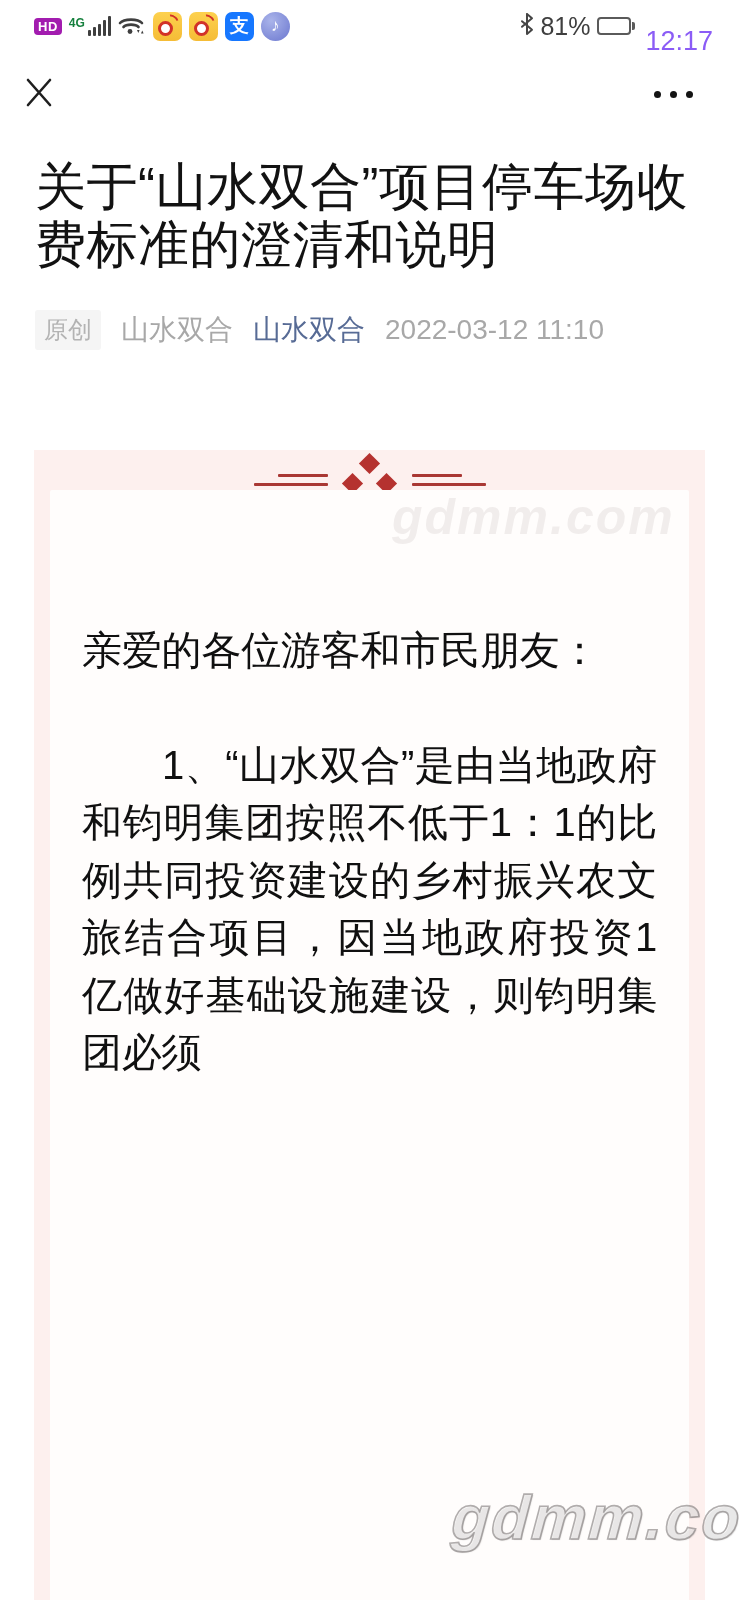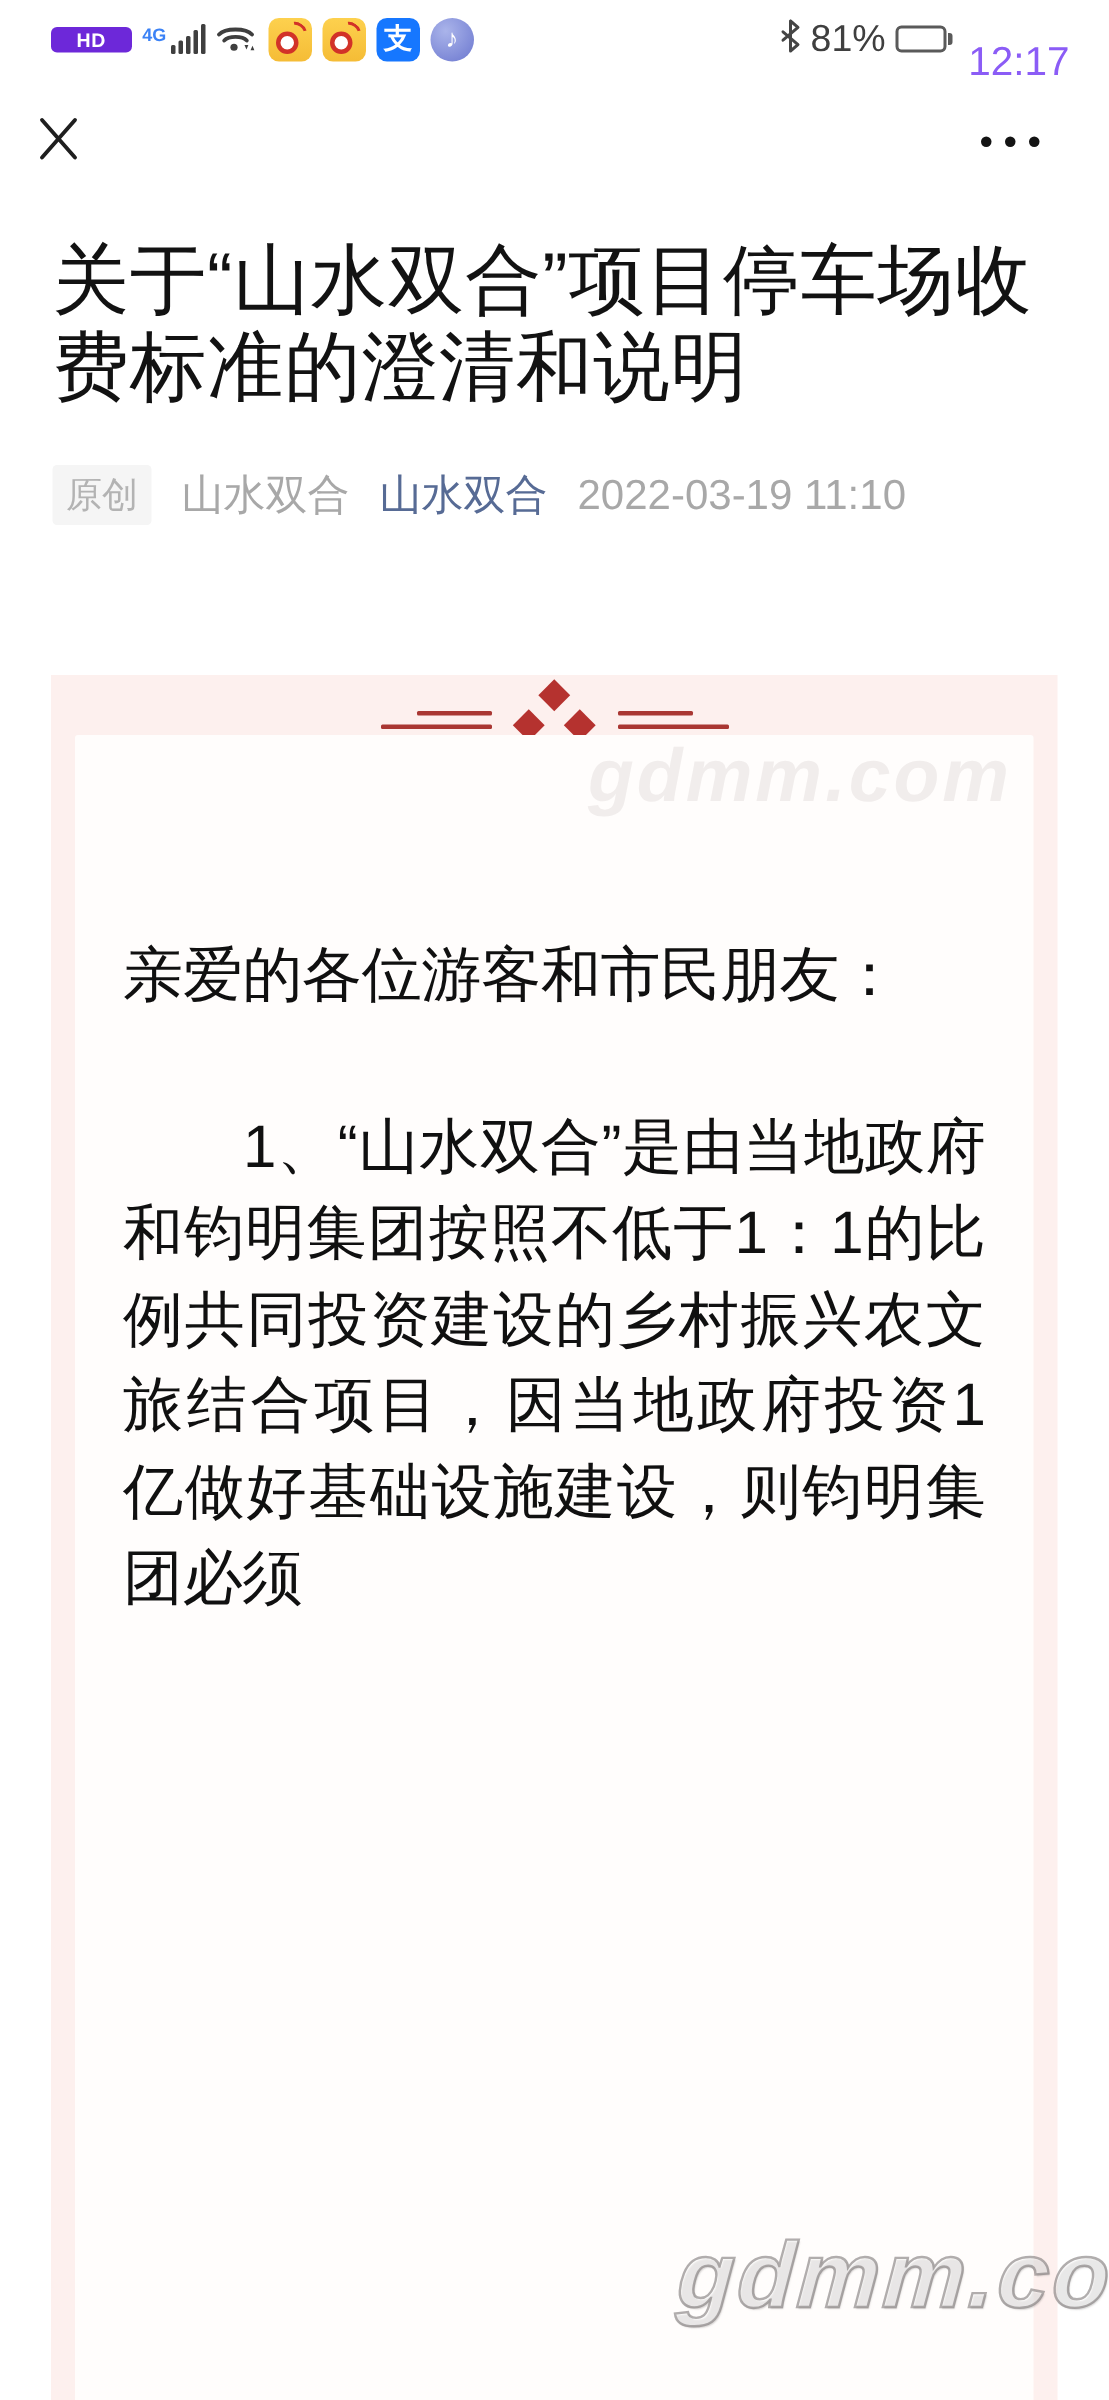--- a/index.html
+++ b/index.html
@@ -12,25 +12,25 @@
 
   
   .statusbar{
     height:46px;display:flex;align-items:center;
     padding:6px 26px 0 34px;box-sizing:border-box;
     color:#484848;
   }
   .sb-left{display:flex;align-items:center;gap:7px;}
   .sb-right{margin-left:auto;display:flex;align-items:center;gap:5px;}
   .hd-badge{
-    background:#6d28d9;color:#fff;font-weight:bold;font-size:13px;
-    border-radius:4px;padding:2px 17px;line-height:1;letter-spacing:.5px;
+    background:#a21caf;color:#fff;font-weight:bold;font-size:13px;
+    border-radius:4px;padding:2px 4px;line-height:1;letter-spacing:.5px;
   }
   .net{display:flex;align-items:flex-end;gap:2px;}
-  .net-label{font-size:12px;font-weight:bold;color:#3b82f6;align-self:flex-start;margin-right:1px;}
+  .net-label{font-size:12px;font-weight:bold;color:#15803d;align-self:flex-start;margin-right:1px;}
   .bars{display:flex;align-items:flex-end;gap:2px;height:20px;}
   .bars span{width:3px;background:#3f3f3f;border-radius:1px;display:block;}
   .b1{height:6px}.b2{height:9px}.b3{height:12px}.b4{height:16px}.b5{height:20px}
   .wifi{position:relative;width:28px;height:22px;}
   .app-icon{width:29px;height:29px;border-radius:7px;position:relative;flex:0 0 auto;}
   .weibo{background:linear-gradient(180deg,#fdd14e 0%,#f5bc36 100%);}
   .weibo .eye{
     position:absolute;left:5px;top:9px;width:9px;height:9px;background:#fff;
     border:3.5px solid #d23228;border-radius:50%;
   }
@@ -204,21 +204,21 @@
     </span>
   </div>
 </div>
 
 <h1 class="title">关于“山水双合”项目停车场收费标准的澄清和说明</h1>
 
 <div class="byline">
   <span class="origin-badge">原创</span>
   <span class="author">山水双合</span>
   <span class="account-link">山水双合</span>
-  <span class="pubdate">2022-03-19 11:10</span>
+  <span class="pubdate">2022-03-12 11:10</span>
 </div>
 
 <div class="content-wrap">
 
   <div class="divider">
     <span class="line-group lg-left">
         <b class="l1"></b>
         <b class="l2"></b>
         <b class="l3"></b>
       </span>

